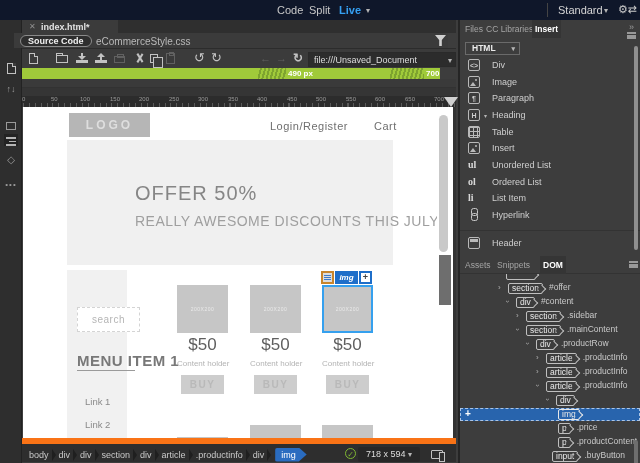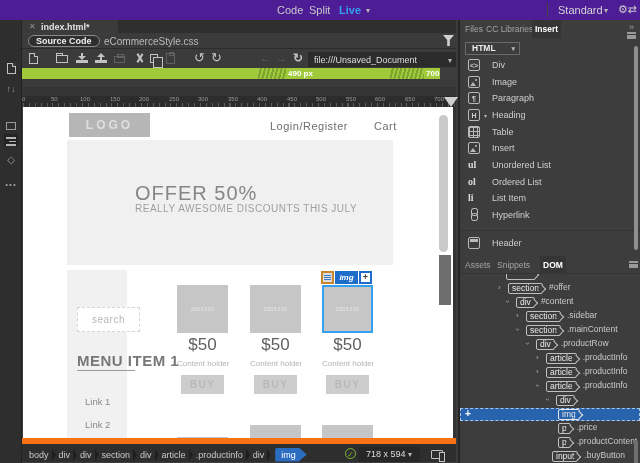--- a/index.html
+++ b/index.html
@@ -1,26 +1,26 @@
 <!DOCTYPE html>
 <html><head>
 <meta charset="utf-8">
 <style>
 *{margin:0;padding:0;box-sizing:border-box}
 html,body{width:640px;height:463px;overflow:hidden;background:#3d3d3d;font-family:"Liberation Sans",sans-serif}
 #app{position:relative;width:640px;height:463px;color:#ccc}
-#topbar{position:absolute;left:0;top:0;width:640px;height:20px;background:#4c1d95}
+#topbar{position:absolute;left:0;top:0;width:640px;height:20px;background:#0f172a}
 .vm{position:absolute;top:4px;font-size:11px;color:#c8c8c8}
 .vm.live{color:#35a0f2;font-weight:bold}
 .ddarrow{font-size:8px;color:#b5b5b5}
 #lbar{position:absolute;left:0;top:20px;width:22px;height:443px;background:#2e2e2e;border-right:1px solid #222}
 .licon{position:absolute;left:0;width:22px;text-align:center;color:#9a9a9a}
 #tabrow{position:absolute;left:22px;top:20px;width:434px;height:13px;background:#2f2f2f}
 #doctab{position:absolute;left:22px;top:20px;width:96px;height:13px;background:#3b3b3b;font-size:9px;color:#e2e2e2}
-#relbar{position:absolute;left:22px;top:33px;width:434px;height:15px;background:#3b3b3b}
+#relbar{position:absolute;left:14px;top:33px;width:434px;height:15px;background:#3b3b3b}
 #srcpill{position:absolute;left:6px;top:2px;border:1px solid #8a8a8a;border-radius:7px;background:#2e2e2e;color:#f0f0f0;font-size:9px;font-weight:bold;padding:0 7px;line-height:10px}
 #toolrow{position:absolute;left:22px;top:48px;width:434px;height:20px;background:#3b3b3b;border-top:1px solid #2c2c2c}
 .tbi{position:absolute;top:4px;color:#c2c2c2;font-size:11px}
 .dim{color:#616161!important}
 .dim *{border-color:#616161!important;background-color:transparent}
 .i-doc{width:9px;height:11px;border:1px solid #c2c2c2;position:relative;display:inline-block}
 .i-doc:after{content:"";position:absolute;right:-1px;top:-1px;width:3px;height:3px;background:#3b3b3b;border-left:1px solid #c2c2c2;border-bottom:1px solid #c2c2c2}
 .i-folder{width:12px;height:8px;border:1px solid #c2c2c2;position:relative;margin-top:2px;display:inline-block}
 .i-folder:before{content:"";position:absolute;left:-1px;top:-3px;width:5px;height:2px;border:1px solid #c2c2c2;border-bottom:none}
 .i-save{width:12px;height:10px;position:relative;display:inline-block}
@@ -193,21 +193,21 @@
     <span class="rnum" style="left:413px">700</span>
   </div>
   <span id="scrub"></span>
 
   <div id="viewport">
     <div id="logo">LOGO</div>
     <span class="pgtxt" style="left:247px;top:13px;font-size:11px">Login/Register</span>
     <span class="pgtxt" style="left:351px;top:13px;font-size:11px">Cart</span>
     <div id="banner">
       <div style="position:absolute;left:68px;top:42px;font-size:20px;font-weight:normal;color:#868686;letter-spacing:1px;white-space:nowrap">OFFER 50%</div>
-      <div style="position:absolute;left:68px;top:63px;font-size:10px;color:#9f9f9f;letter-spacing:.5px;white-space:nowrap">REALLY AWESOME DISCOUNTS THIS JULY</div>
+      <div style="position:absolute;left:68px;top:73px;font-size:14px;color:#9f9f9f;letter-spacing:.5px;white-space:nowrap">REALLY AWESOME DISCOUNTS THIS JULY</div>
     </div>
     <div id="psidebar">
       <div id="searchbox">search</div>
       <div style="position:absolute;left:10px;top:82px;font-size:15px;font-weight:bold;color:#787878;letter-spacing:.5px;white-space:nowrap">MENU ITEM 1</div>
       <div style="position:absolute;left:10px;top:100px;width:58px;height:1px;background:#9a9a9a"></div>
       <div style="position:absolute;left:18px;top:126px;font-size:9.5px;color:#8a8a8a;white-space:nowrap">Link 1</div>
       <div style="position:absolute;left:18px;top:149px;font-size:9.5px;color:#8a8a8a;white-space:nowrap">Link 2</div>
     </div>
     <div class="prodimg" style="left:154px;top:178px">200X200</div>
     <div class="price" style="left:154px;top:228px">$50</div>

